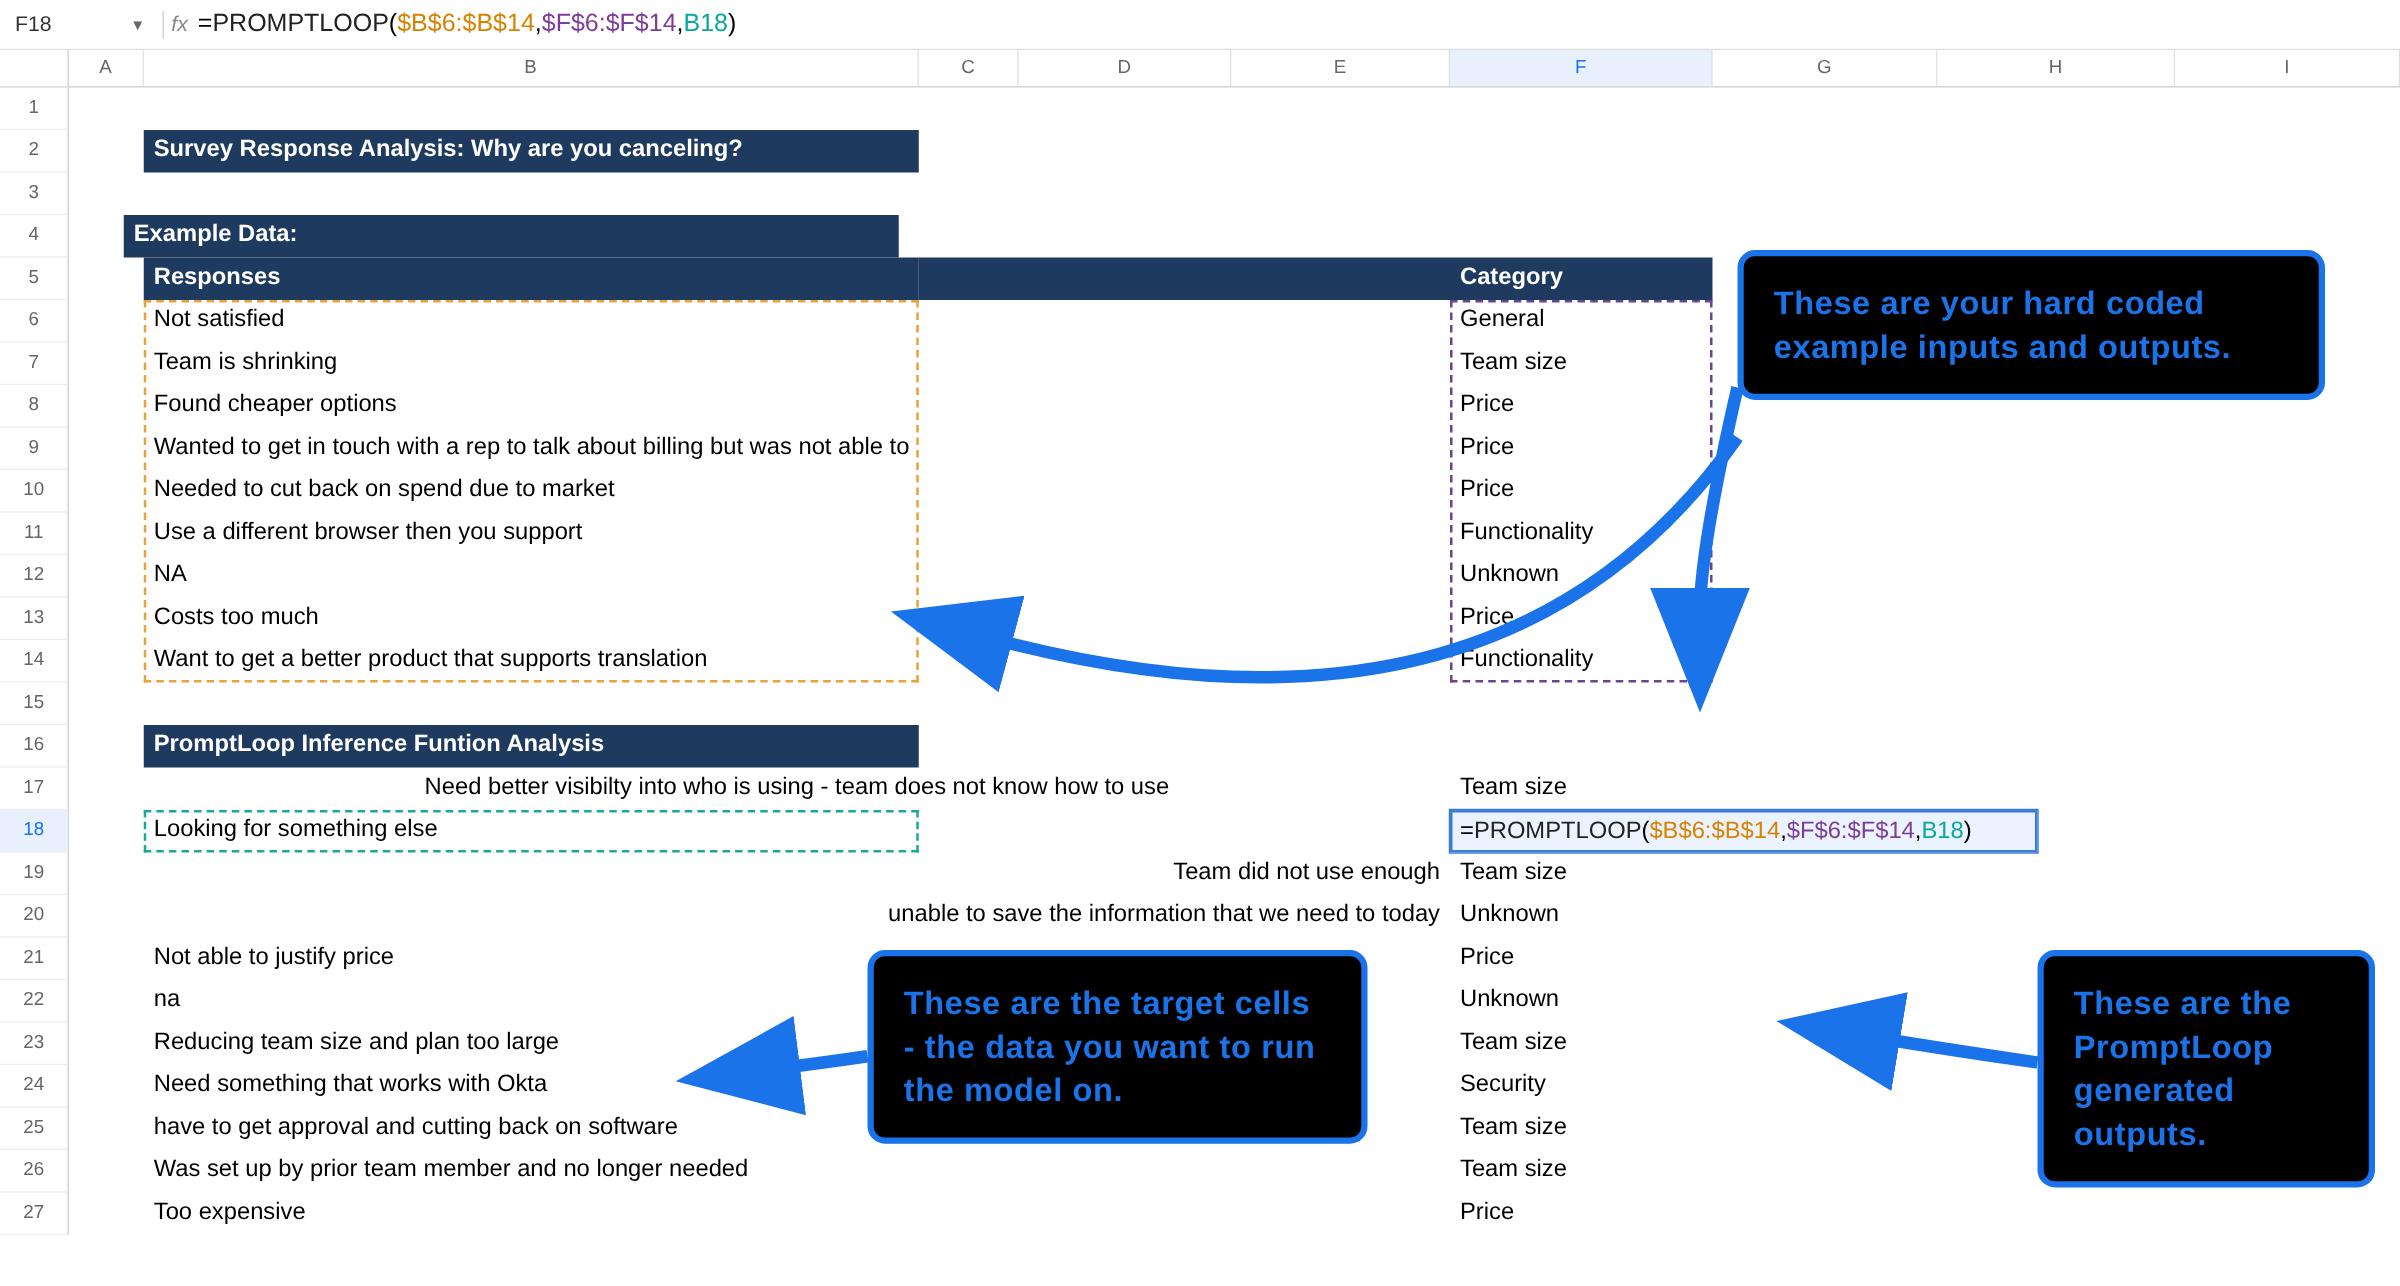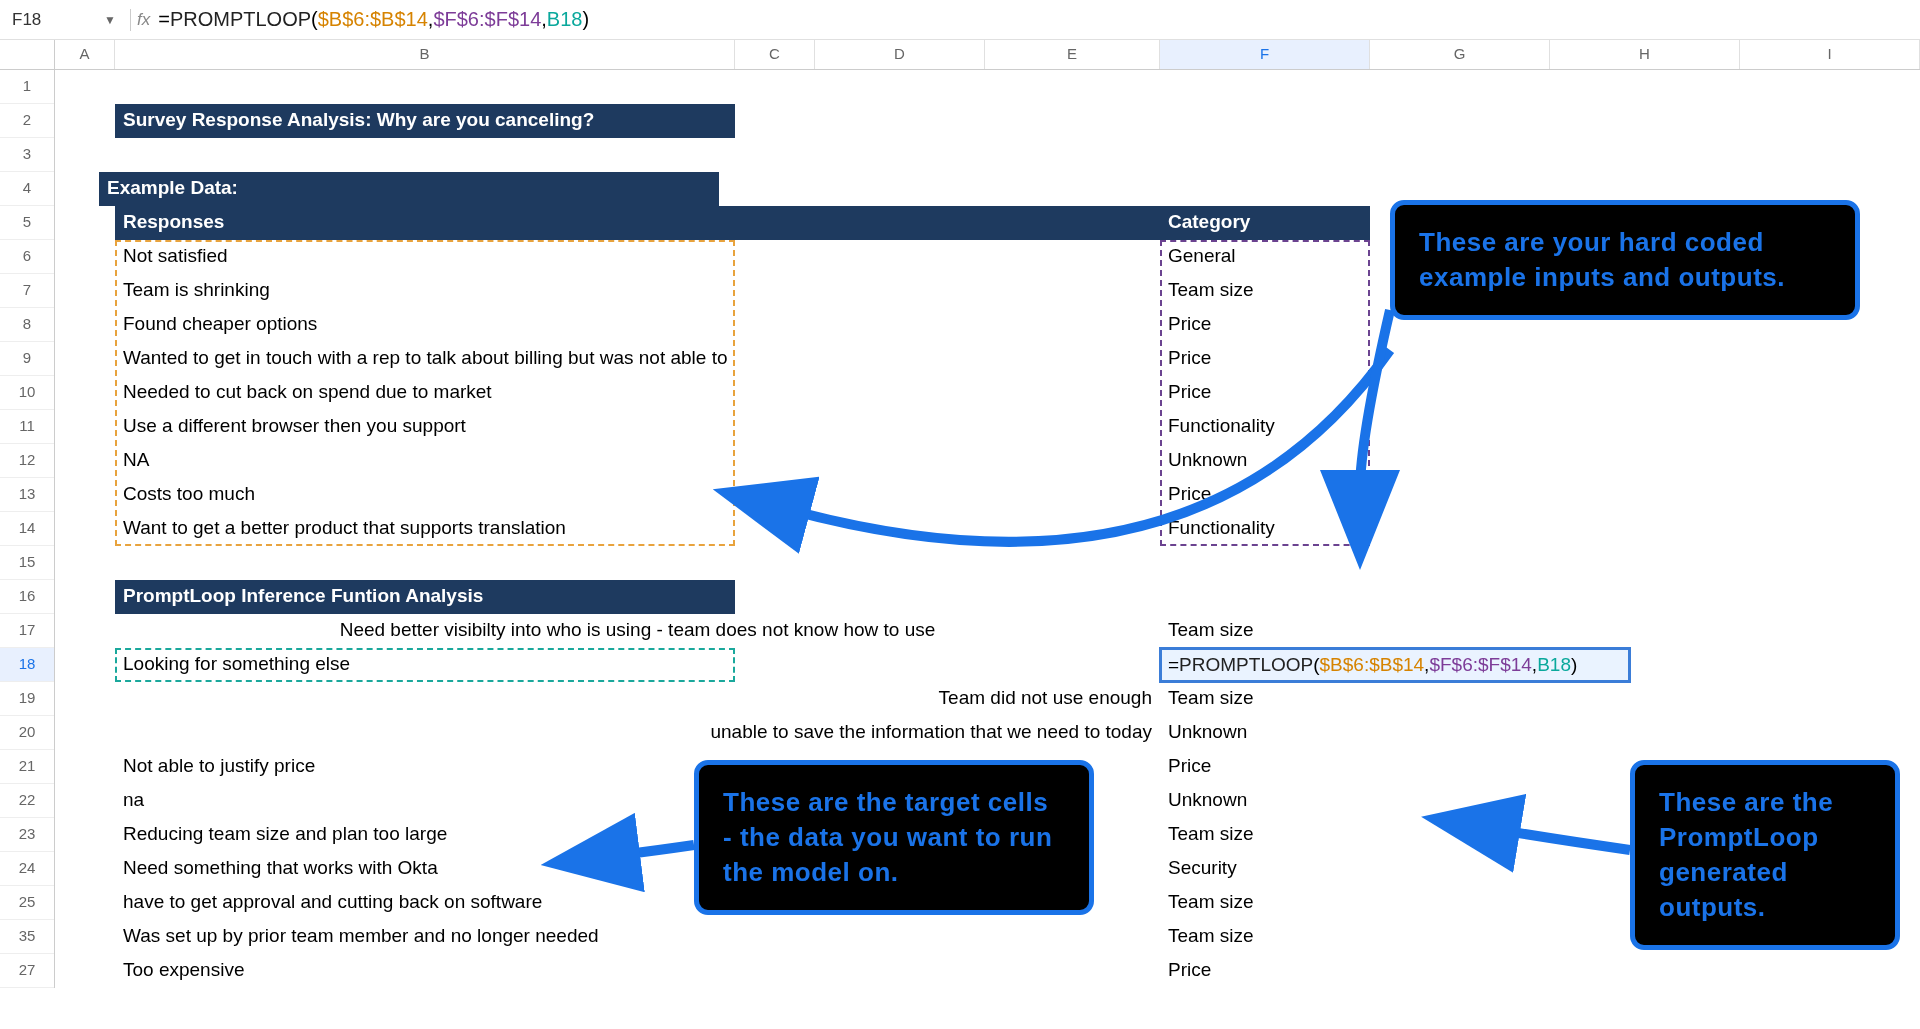--- a/index.html
+++ b/index.html
@@ -212,21 +212,21 @@
       <div class="row-header">16</div>
       <div class="row-header">17</div>
       <div class="row-header sel">18</div>
       <div class="row-header">19</div>
       <div class="row-header">20</div>
       <div class="row-header">21</div>
       <div class="row-header">22</div>
       <div class="row-header">23</div>
       <div class="row-header">24</div>
       <div class="row-header">25</div>
-      <div class="row-header">35</div>
+      <div class="row-header">26</div>
       <div class="row-header">27</div>
     </div>
   <div class="grid" id="grid">
       <div class="cell dark-header" style="left: 60px; top: 34px; width: 620px;">Survey Response Analysis: Why are you canceling?</div>
       <div class="cell dark-header" style="left: 44px; top: 102px; width: 620px;">Example Data:</div>
       <div class="cell dark-header" style="left: 60px; top: 136px; width: 620px;">Responses</div>
       <div class="cell dark-header" style="left: 680px; top: 136px; width: 425px;"></div>
       <div class="cell dark-header" style="left: 1105px; top: 136px; width: 210px;">Category</div>
       <div class="cell" style="left: 60px; top: 170px; width: 1045px;">Not satisfied</div>
       <div class="cell" style="left: 1105px; top: 170px; width: 210px;">General</div>

